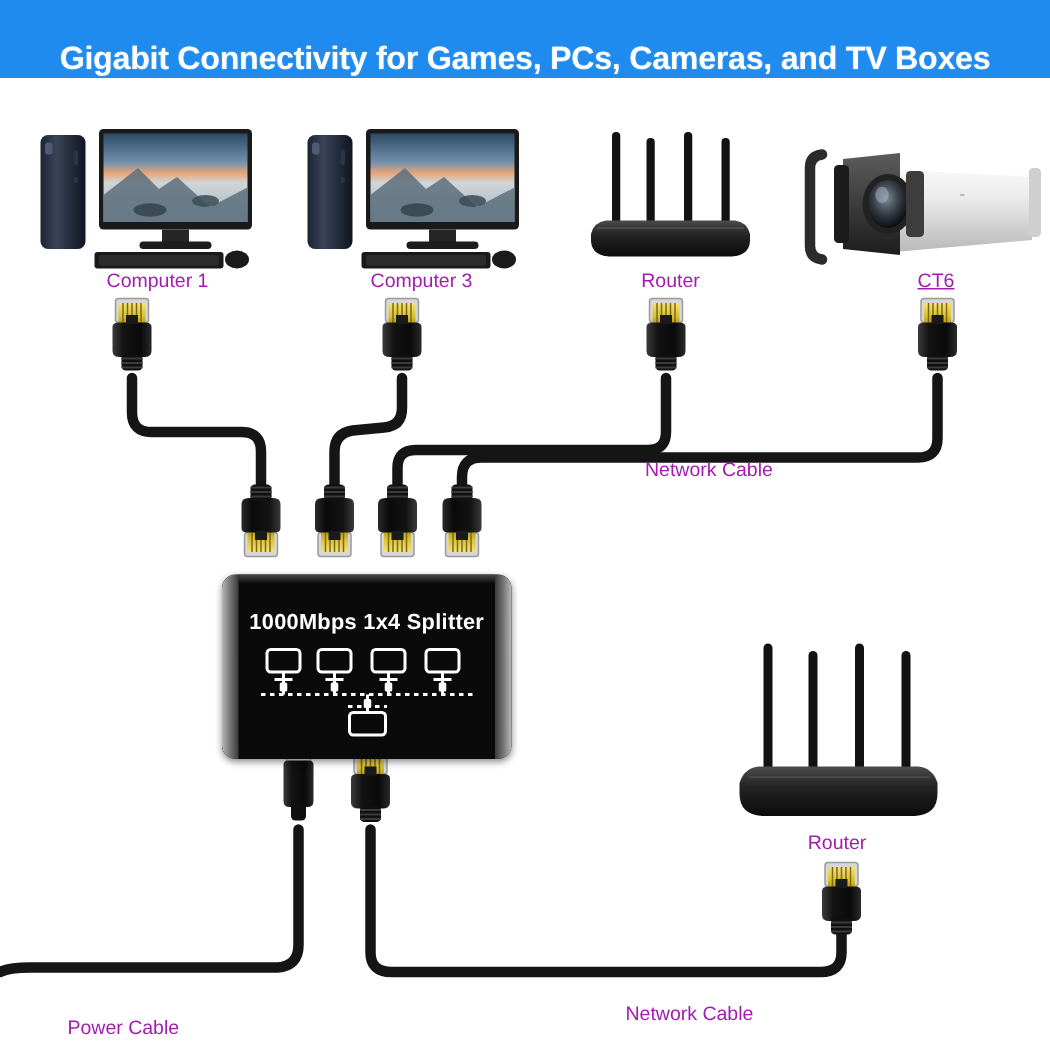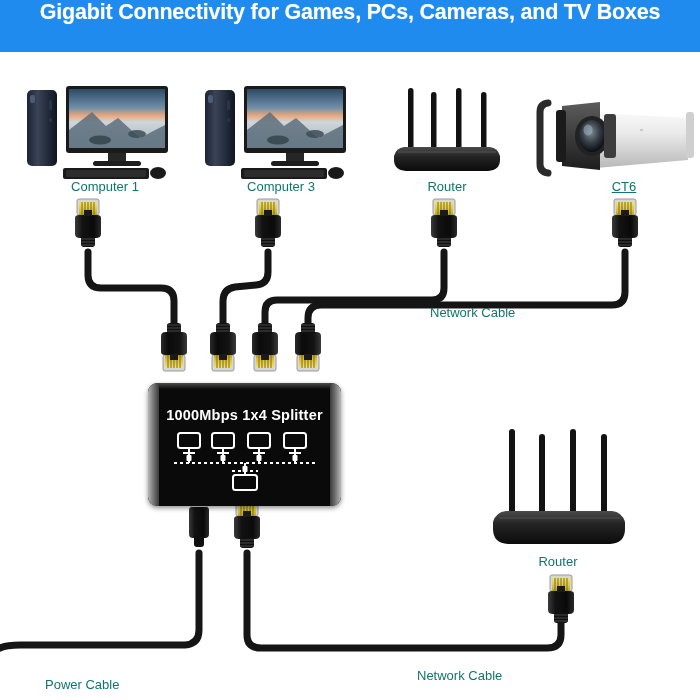--- a/index.html
+++ b/index.html
@@ -9,31 +9,31 @@
     font-family:"Liberation Sans", sans-serif;
     overflow:hidden;
     position:relative;
   }
   #stage{position:relative;width:700px;height:700px;overflow:hidden;background:#fff;}
 
   
   .banner{
     position:absolute;left:0;top:0;width:700px;height:52px;
     background:#1f8bef;
-    display:flex;align-items:flex-start;justify-content:center;
+    display:flex;align-items:flex-end;justify-content:center;
   }
   .banner-text{
     color:#ffffff;font-size:21.5px;font-weight:bold;letter-spacing:-0.2px;
     white-space:nowrap;
     text-shadow:0 0 1px rgba(255,255,255,.4);
   }
 
   
   .lbl{
-    position:absolute;font-size:13px;color:#0f766e;white-space:nowrap;
+    position:absolute;font-size:13px;color:#a21caf;white-space:nowrap;
     font-family:"Liberation Sans", sans-serif;
   }
   .lbl.center{transform:translateX(-50%);}
 
   
   .layer{position:absolute;left:0;top:0;width:700px;height:700px;}
   .cable{fill:none;stroke:#151515;stroke-width:7;stroke-linecap:round;stroke-linejoin:round;}
 
   
   .splitter{

